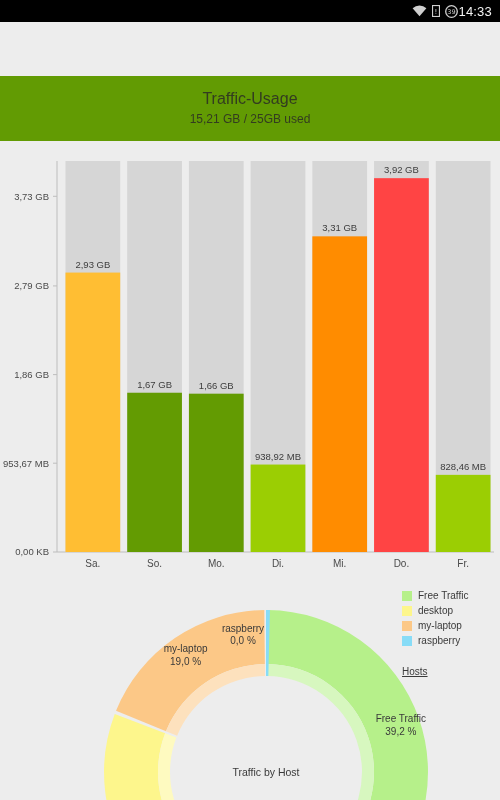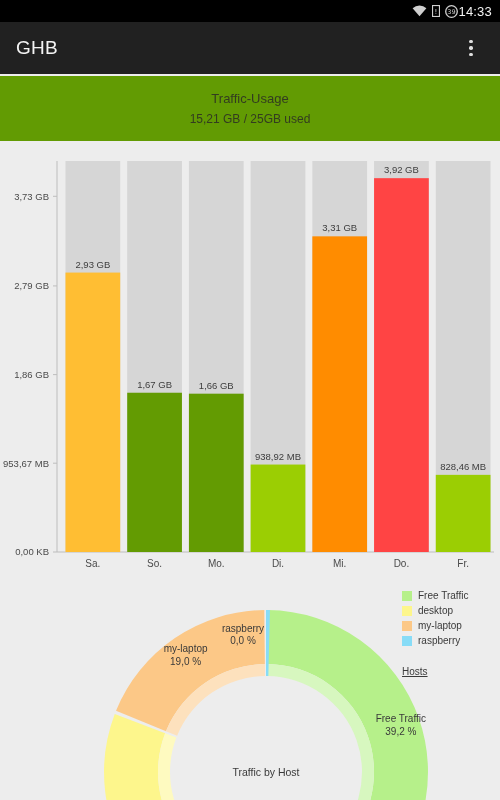--- a/index.html
+++ b/index.html
@@ -80,21 +80,21 @@
     width: 500px; height: 65px;
     background: #629b03;
     display: flex;
     flex-direction: column;
     align-items: center;
     justify-content: center;
     box-sizing: border-box;
   }
   .usage-title {
     color: #333c20;
-    font-size: 13px;
+    font-size: 16px;
     line-height: 21px;
   }
   .usage-value {
     color: #333c20;
     font-size: 12px;
     line-height: 21px;
   }
 
   
   .barchart {
@@ -186,28 +186,20 @@
         <text x="4" y="8.6" font-family="DejaVu Sans, sans-serif" font-size="7" fill="#cfcfcf" text-anchor="middle">!</text>
       </svg>
       <svg class="sb-icon" width="13" height="13" viewBox="0 0 13 13">
         <circle cx="6.5" cy="6.5" r="5.8" fill="none" stroke="#cfcfcf" stroke-width="1.3"></circle>
         <text x="6.5" y="9" font-family="DejaVu Sans, sans-serif" font-size="6.5" fill="#cfcfcf" text-anchor="middle">39</text>
       </svg>
     </div>
     <span class="status-clock">14:33</span>
   </div>
 
-  <div class="actionbar">
-    <span class="app-title">GHB</span>
-    <div class="overflow-btn">
-      <i></i>
-        <i></i>
-        <i></i>
-    </div>
-  </div>
 
   <div class="usage-banner">
     <span class="usage-title">Traffic-Usage</span>
     <span class="usage-value">15,21 GB / 25GB used</span>
   </div>
 
   <div class="barchart">
     <svg class="bc-svg" width="500" height="435" viewBox="0 0 500 435">
 
       <line x1="57" y1="20" x2="57" y2="411" stroke="#bdbdbd" stroke-width="1"></line>

